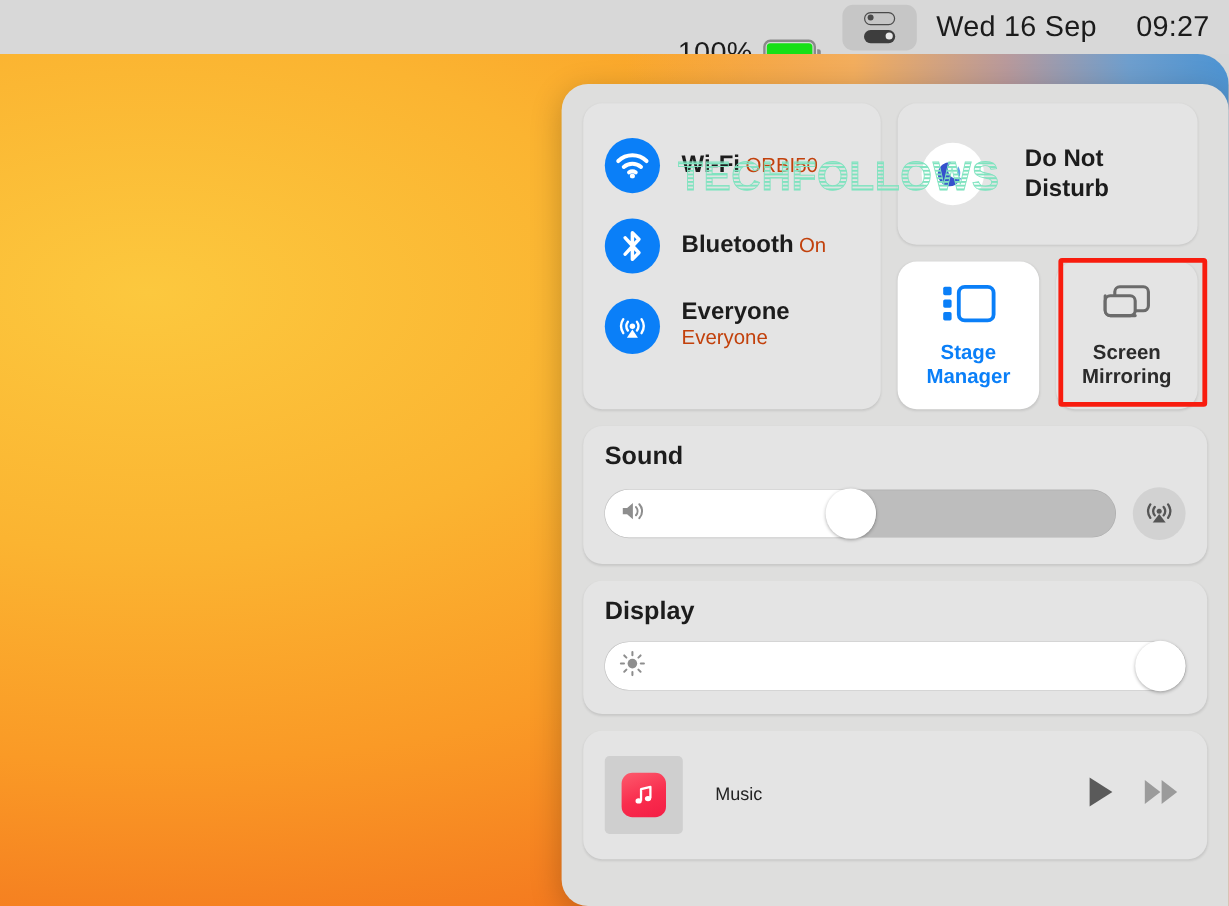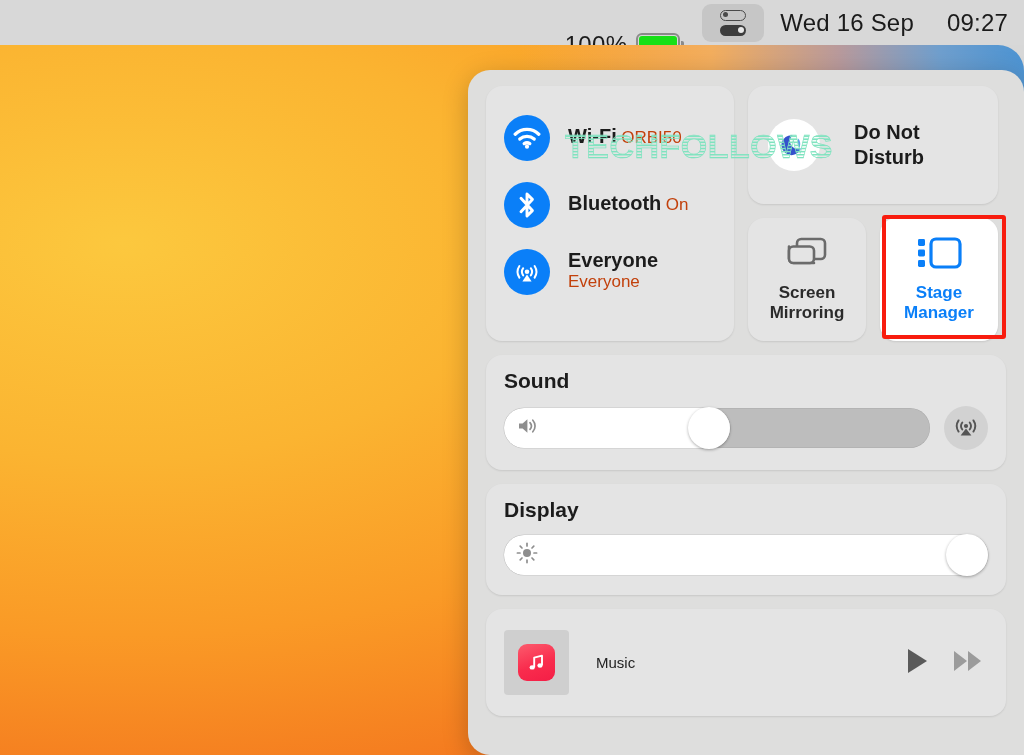--- a/index.html
+++ b/index.html
@@ -260,46 +260,46 @@
             </svg>
           </span>
           <span class="dnd-label">
             <span>Do Not</span><br>
             <span>Disturb</span>
           </span>
         </div>
 
         <div class="tiles-row">
 
-          <div class="sq-tile inactive">
-            <span>
-              <svg width="44" height="34" viewBox="0 0 44 34">
-                <rect x="12" y="3" width="28" height="20" rx="4.2" fill="none" stroke="#6b6b6b" stroke-width="2.6"></rect>
-                <path d="M29 27 H8.6 A4.6 4.6 0 0 1 4 22.4 V10.5" fill="none" stroke="#6b6b6b" stroke-width="2.6" stroke-linecap="round"></path>
-                <rect x="4" y="10.5" width="25" height="16.5" rx="4.2" fill="#e4e4e4" stroke="#6b6b6b" stroke-width="2.6"></rect>
-              </svg>
-            </span>
-            <span class="sq-label gray">
-              <span>Screen</span><br>
-              <span>Mirroring</span>
-            </span>
-          </div>
-
           <div class="sq-tile active">
             <span>
               <svg width="46" height="34" viewBox="0 0 46 34">
                 <rect x="2" y="3" width="7" height="7" rx="1.4" fill="#0a7ff8"></rect>
                 <rect x="2" y="13.5" width="7" height="7" rx="1.4" fill="#0a7ff8"></rect>
                 <rect x="2" y="24" width="7" height="7" rx="1.4" fill="#0a7ff8"></rect>
                 <rect x="15" y="3" width="29" height="28" rx="5" fill="none" stroke="#0a7ff8" stroke-width="3.2"></rect>
               </svg>
             </span>
             <span class="sq-label blue">
               <span>Stage</span><br>
               <span>Manager</span>
+            </span>
+          </div>
+
+          <div class="sq-tile inactive">
+            <span>
+              <svg width="44" height="34" viewBox="0 0 44 34">
+                <rect x="12" y="3" width="28" height="20" rx="4.2" fill="none" stroke="#6b6b6b" stroke-width="2.6"></rect>
+                <path d="M29 27 H8.6 A4.6 4.6 0 0 1 4 22.4 V10.5" fill="none" stroke="#6b6b6b" stroke-width="2.6" stroke-linecap="round"></path>
+                <rect x="4" y="10.5" width="25" height="16.5" rx="4.2" fill="#e4e4e4" stroke="#6b6b6b" stroke-width="2.6"></rect>
+              </svg>
+            </span>
+            <span class="sq-label gray">
+              <span>Screen</span><br>
+              <span>Mirroring</span>
             </span>
           </div>
         </div>
       </div>
     </div>
 
     <div class="module slider-module">
       <div class="slider-title">Sound</div>
       <div class="slider-wrap">
         <div class="slider-track">

